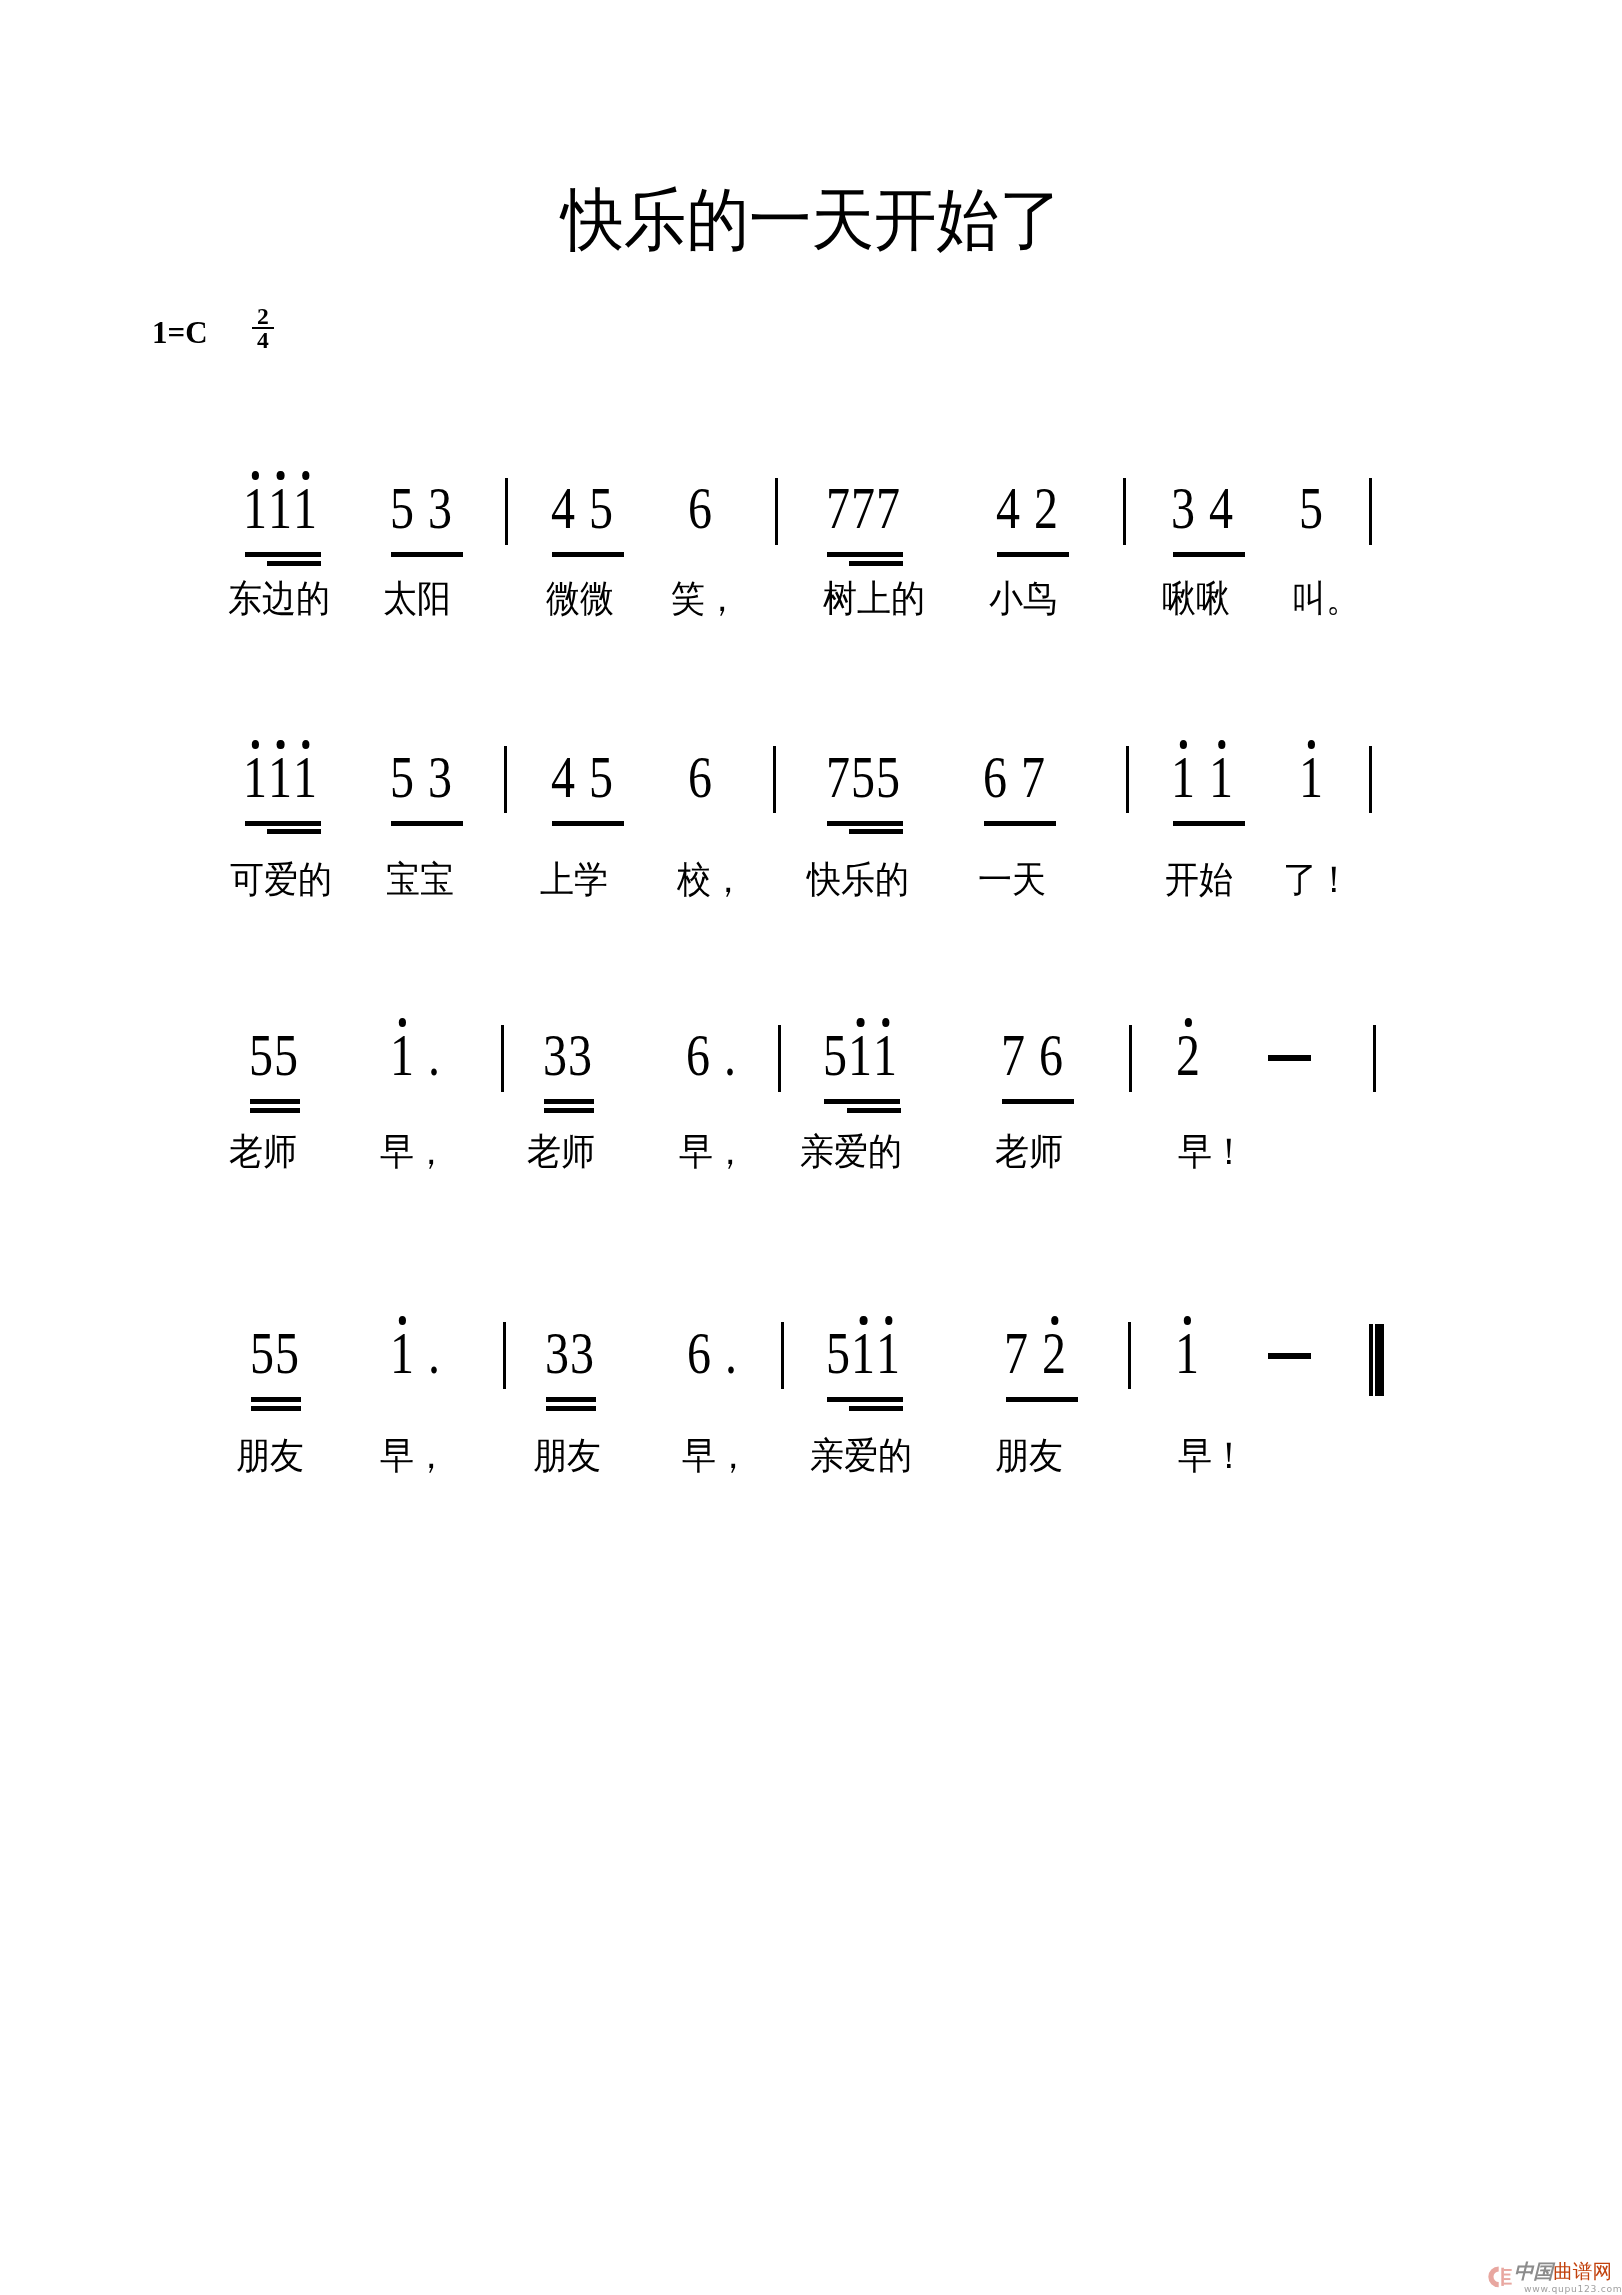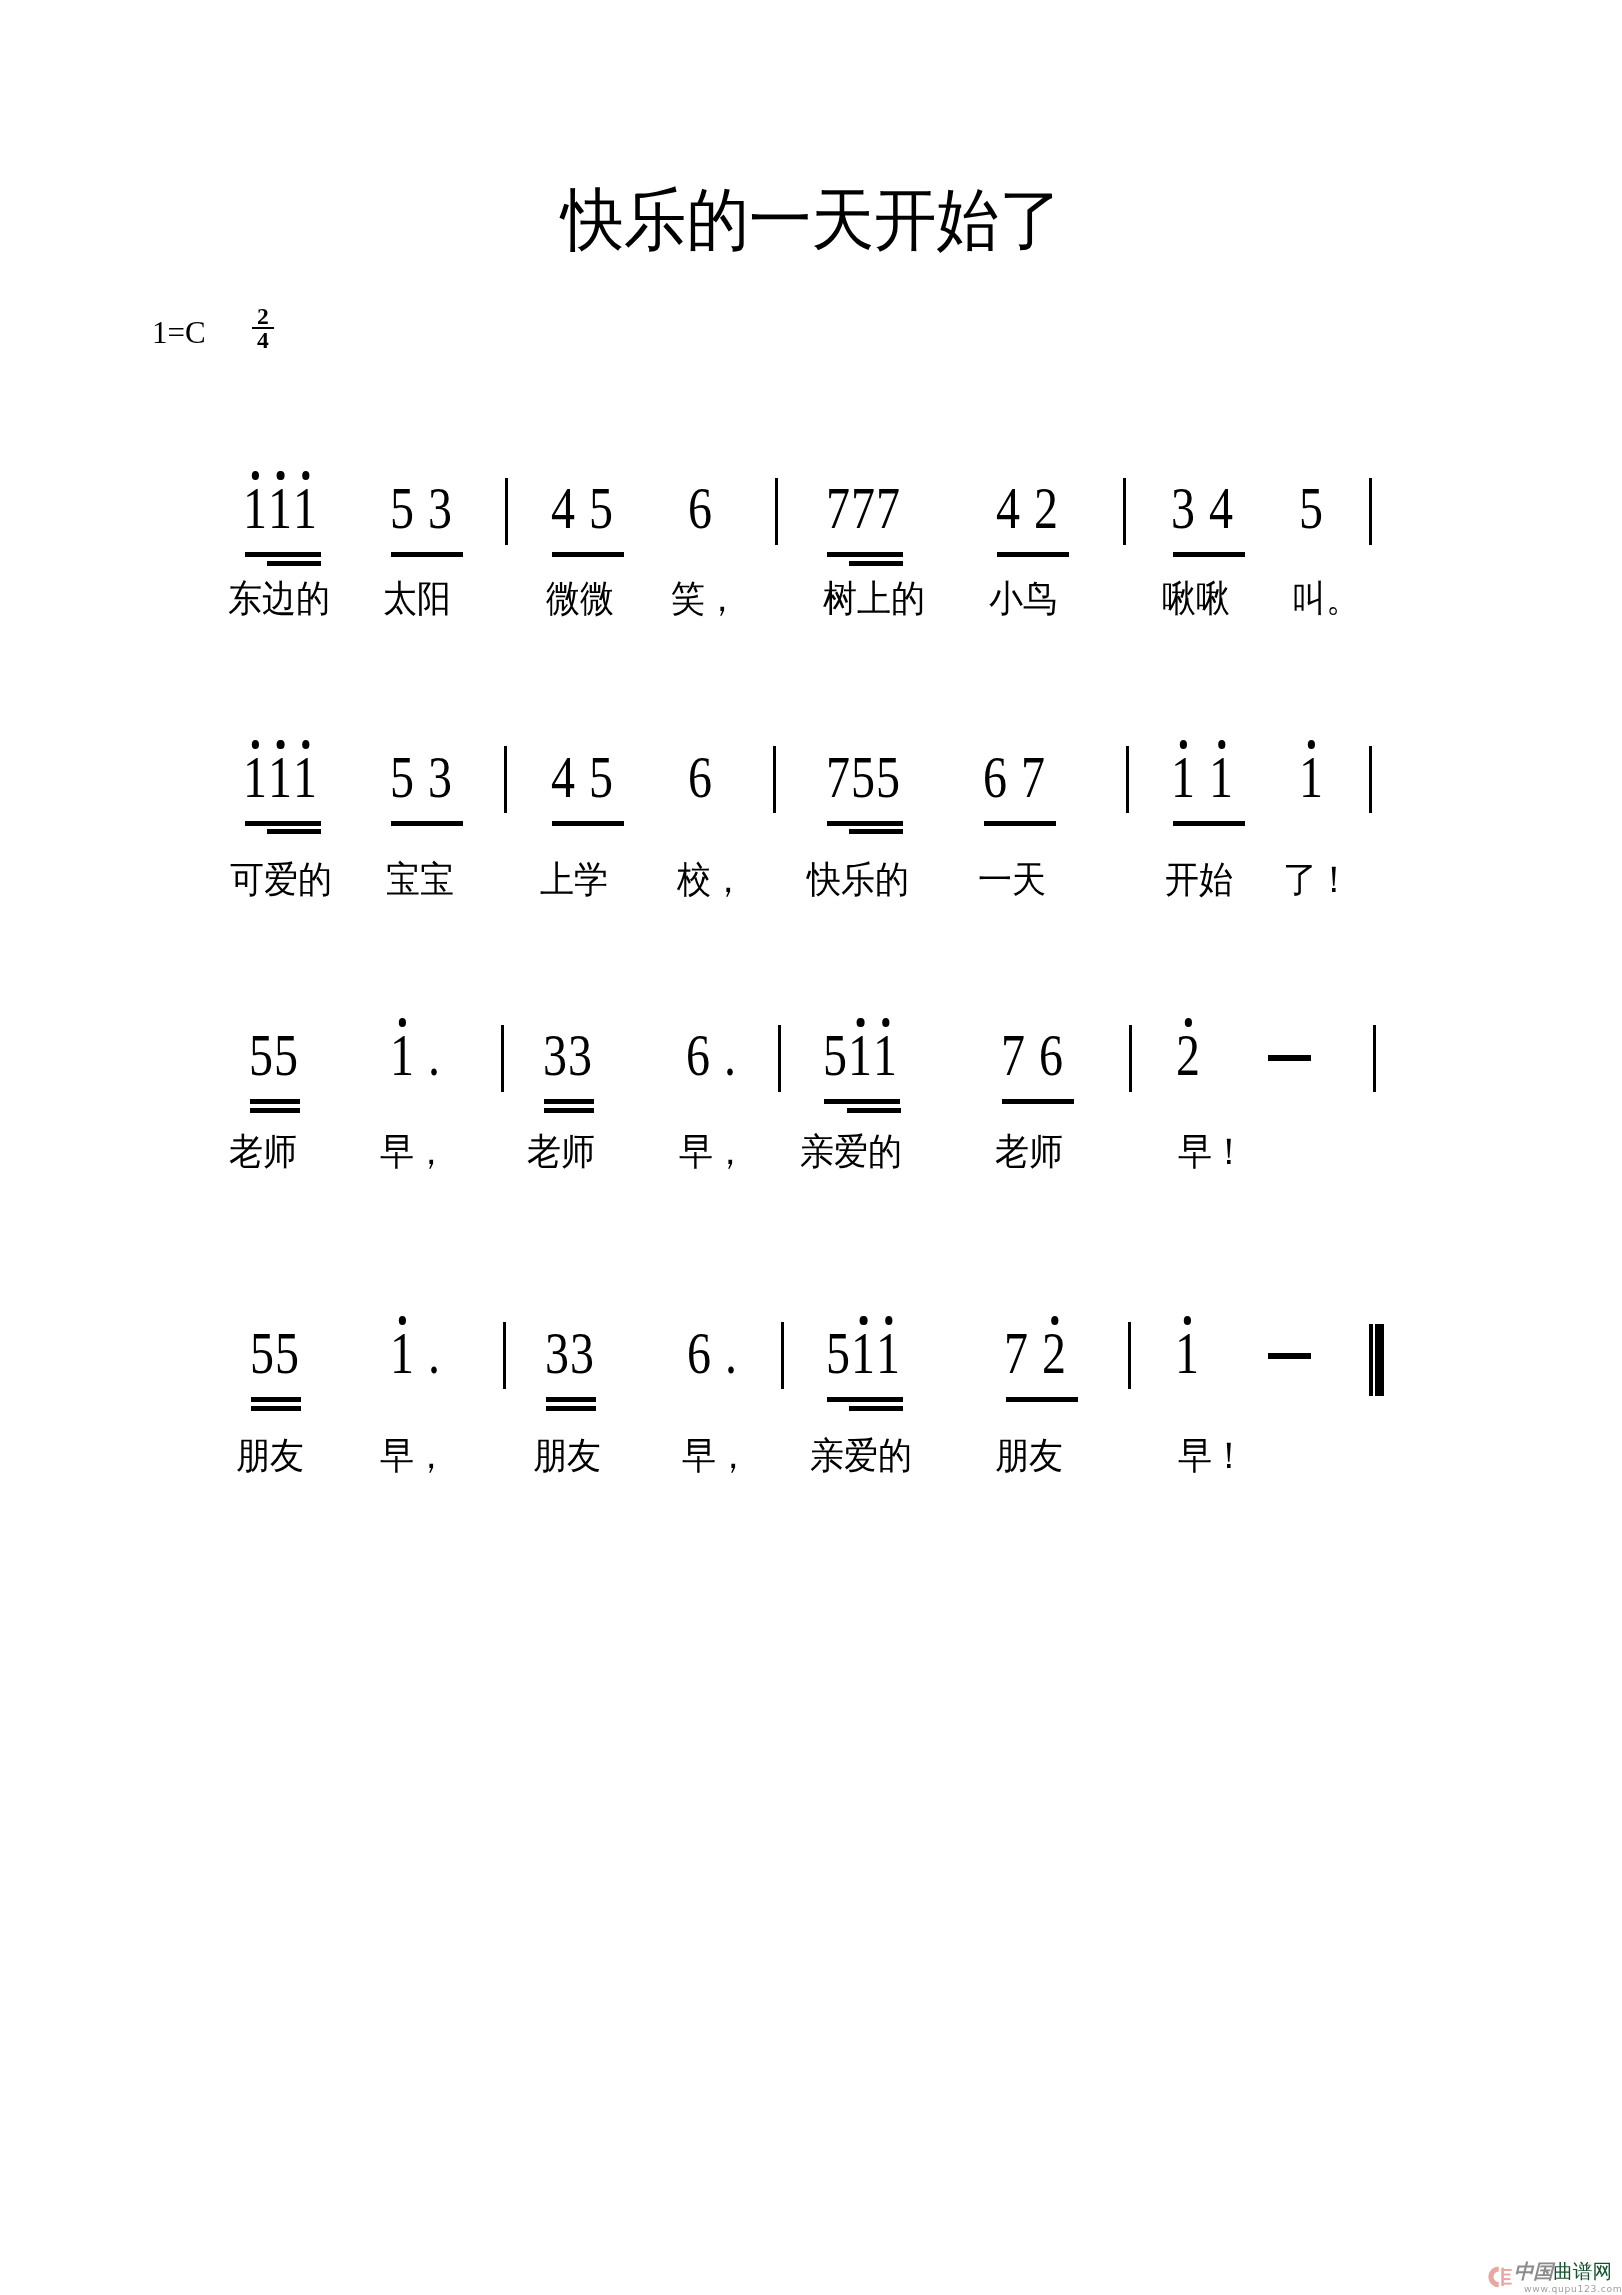--- a/index.html
+++ b/index.html
@@ -2,21 +2,21 @@
 <html style="font-size:10.5px"><head>
 <meta charset="utf-8">
 <style>
   html, body { margin:0; padding:0; background:#ffffff; }
   body { width:1623px; height:2295px; position:relative; overflow:hidden;
          font-family:"Liberation Serif", "DejaVu Serif", serif; color:#000; }
   .title { position:absolute; left:0; width:1623px; top:177px; text-align:center;
            font-size:68px; line-height:85px; font-family:"DejaVu Serif", serif; font-weight:normal;
            transform:scaleX(0.92); }
   .key { position:absolute; left:152px; top:313px; font-family:"Liberation Serif", serif;
-         font-weight:normal; font-size:31px; line-height:39px; }
+         font-weight:bold; font-size:31px; line-height:39px; }
   .timesig { position:absolute; left:252px; top:305px; width:22px; text-align:center;
              font-family:"Liberation Serif", serif; font-weight:bold; font-size:23.6px; line-height:22px; }
   .timesig .num { display:block; border-bottom:2px solid #000; }
   .timesig .den { display:block; }
 
   .group { position:absolute; height:72px; }
   .notes { position:absolute; left:0; top:0; white-space:nowrap;
            font-family:"Liberation Serif", serif; font-size:60px; line-height:72px;
            transform:scaleX(0.80); transform-origin:left top; letter-spacing:1.3px; }
   .note { position:relative; display:inline-block; }
@@ -27,21 +27,21 @@
   .final-thin { position:absolute; width:3.9px; background:#000; }
   .final-thick { position:absolute; width:8.5px; background:#000; }
   .dash { position:absolute; height:5.9px; width:43px; background:#000; }
   .lyric { position:absolute; font-family:"DejaVu Serif", serif; font-size:37px; line-height:46px;
            white-space:nowrap; transform:scaleX(0.92); transform-origin:left top; }
   .watermark { position:absolute; left:1480px; top:2261px; width:143px; height:35px; }
   .wm-logo { position:absolute; left:6.5px; top:3.9px; width:26px; height:23.6px; }
   .wm-cn { position:absolute; left:34px; top:0px; font-family:"DejaVu Serif", serif; font-size:19.6px;
            line-height:22px; white-space:nowrap; }
   .wm-cn .a { color:#8c8c8c; font-weight:bold; font-style:italic; }
-  .wm-cn .b { color:#14532d; }
+  .wm-cn .b { color:#c2410c; }
   .wm-url { position:absolute; left:44px; top:22px; font-family:"DejaVu Sans", sans-serif; font-size:9.2px;
             color:#a0a0a0; letter-spacing:0.7px; white-space:nowrap; }
 </style>
 </head>
 <body>
 
 <div class="title">快乐的一天开始了</div>
 <div class="key">1=C</div>
 <div class="timesig">
   <span class="num">2</span>

